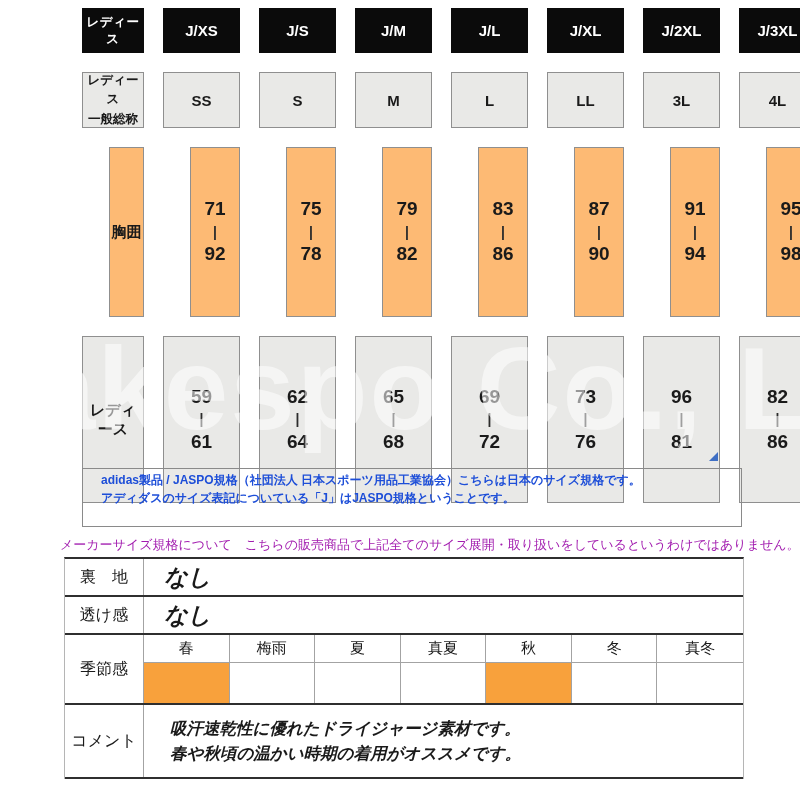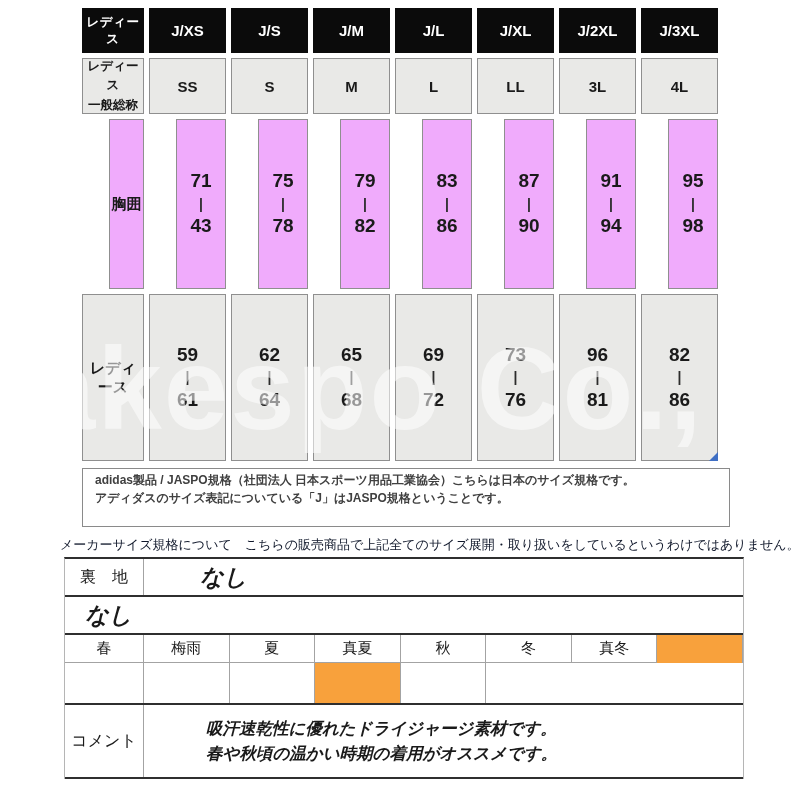--- a/index.html
+++ b/index.html
@@ -5,55 +5,55 @@
   html,body{margin:0;padding:0;}
   body{
     width:800px;height:800px;position:relative;background:#ffffff;
     font-family:"Liberation Sans","DejaVu Sans",sans-serif;color:#1a1a1a;
     overflow:hidden;
   }
   
   #size-table{
     position:absolute;left:82px;top:8px;width:636px;
     display:grid;grid-template-columns:62px repeat(7,77px);
-    grid-template-rows:45px 56px 170px 167px;gap:5px;
+    grid-template-rows:45px 56px 170px 167px;gap:19px;
   }
   .c{display:flex;align-items:center;justify-content:center;font-weight:bold;text-align:center;}
   .hdr{background:#0b0b0b;color:#ffffff;font-size:15px;}
   .hdr-label{font-size:12.5px;letter-spacing:0.5px;}
   .gray{background:#e9e9e7;border:1px solid #8f8f8f;}
-  .white{background:#f0abfc;border:1px solid #8f8f8f;margin-left:27px;}
+  .white{background:#fdba74;border:1px solid #8f8f8f;margin-left:27px;}
   .gen-label{font-size:12.5px;line-height:1.55;flex-direction:column;}
   .size-val{font-size:15px;}
   .mlabel{font-size:15px;}
   .range{flex-direction:column;font-size:19px;line-height:1.4;}
   .range .bar{font-size:14px;line-height:1.3;color:#2c2c2c;}
   
   #corner-triangle{
     position:absolute;left:709px;top:452px;width:0;height:0;
     border-left:9px solid transparent;border-bottom:9px solid #3f6fc4;
   }
   
   #notes-box{
     position:absolute;left:82px;top:468px;width:622px;height:51px;
-    border:1px solid #8a8a8a;padding:3px 12px;
-    font-size:12px;font-weight:bold;line-height:17.5px;color:#404040;
+    border:1px solid #8a8a8a;padding:3px 18px;
+    font-size:12px;font-weight:bold;line-height:17.5px;color:#1d4ed8;
   }
   
   #maker-note{
     position:absolute;left:60px;top:536px;width:740px;
-    font-size:13px;color:#0f172a;white-space:nowrap;
+    font-size:13px;color:#a21caf;white-space:nowrap;
   }
   
   #spec-table{
     position:absolute;left:64px;top:557px;width:678px;
     border-top:2px solid #2f2f2f;
     border-left:1px solid #b5b5b5;border-right:1px solid #b5b5b5;
   }
-  .spec-row{display:grid;grid-template-columns:79px 1fr;border-bottom:2px solid #2f2f2f;gap:36px;}
+  .spec-row{display:grid;grid-template-columns:79px 1fr;border-bottom:2px solid #2f2f2f;}
   .spec-label{
     display:flex;align-items:center;justify-content:center;
     font-size:16px;border-right:1px solid #a3a3a3;padding:2px 0;
   }
   .spec-value{
     font-size:23px;font-weight:bold;display:flex;align-items:center;
     padding:2px 0 2px 20px;height:32px;font-style:italic;
   }
   #season-row{
     display:grid;grid-template-columns:79px repeat(7,1fr);
@@ -99,21 +99,21 @@
     <div class="c gray size-val">S</div>
     <div class="c gray size-val">M</div>
     <div class="c gray size-val">L</div>
     <div class="c gray size-val">LL</div>
     <div class="c gray size-val">3L</div>
     <div class="c gray size-val">4L</div>
     <div class="c white mlabel">胸囲</div>
     <div class="c white range">
       <div class="">71</div>
       <div class="bar">|</div>
-      <div class="">43</div>
+      <div class="">92</div>
     </div>
     <div class="c white range">
       <div class="">75</div>
       <div class="bar">|</div>
       <div class="">78</div>
     </div>
     <div class="c white range">
       <div class="">79</div>
       <div class="bar">|</div>
       <div class="">82</div>
@@ -184,23 +184,25 @@
 </div>
 
 <div id="maker-note">メーカーサイズ規格について　こちらの販売商品で上記全てのサイズ展開・取り扱いをしているというわけではありません。</div>
 
 <div id="spec-table">
   <div class="spec-row">
     <div class="spec-label">裏　地</div>
     <div class="spec-value">なし</div>
   </div>
   <div class="spec-row">
+    <div class="spec-label">透け感</div>
     <div class="spec-value">なし</div>
   </div>
   <div id="season-row">
+    <div class="spec-label">季節感</div>
 
   <div class="season-name">春</div>
       <div class="season-name">梅雨</div>
       <div class="season-name">夏</div>
       <div class="season-name">真夏</div>
       <div class="season-name">秋</div>
       <div class="season-name">冬</div>
       <div class="season-name">真冬</div>
       <div class="season-cell season-on"></div>
       <div class="season-cell"></div>

